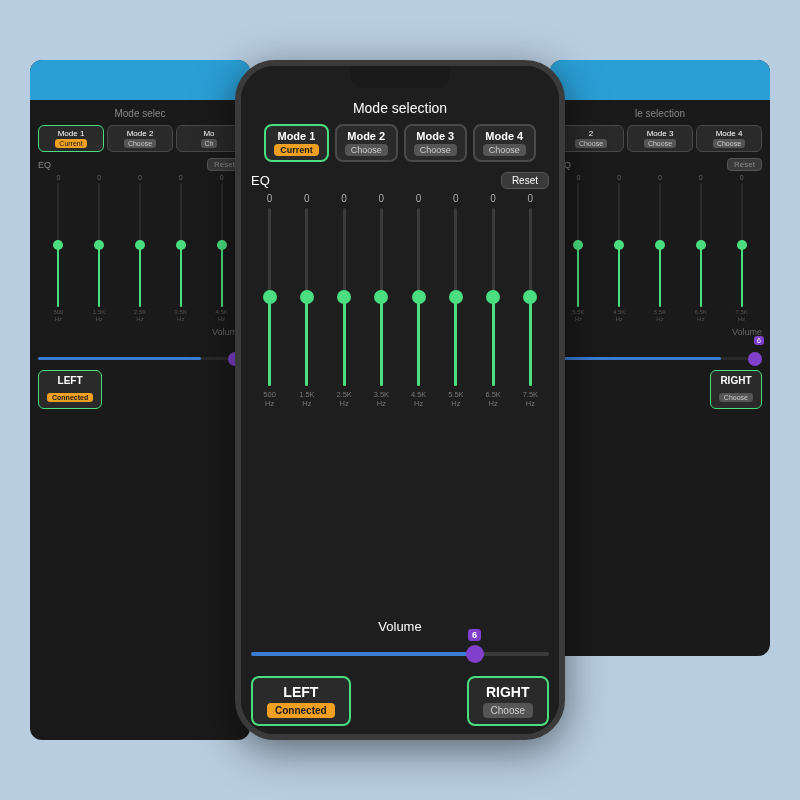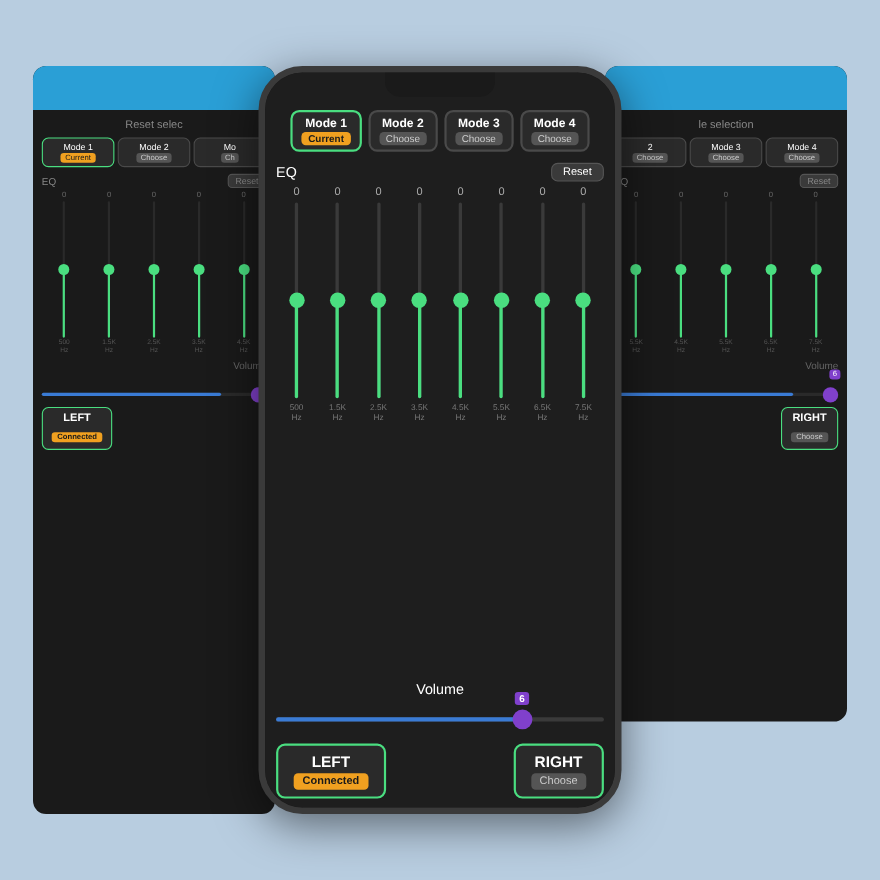--- a/index.html
+++ b/index.html
@@ -564,21 +564,21 @@
     }
   </style>
 </head>
 <body>
 
 <div class="scene">
 
   <div class="bg-panel bg-panel-left">
     <div class="bg-panel-top"></div>
     <div class="bg-content">
-      <div class="bg-title">Reset selec</div>
+      <div class="bg-title">Mode selec</div>
       <div class="bg-mode-buttons">
         <div class="bg-mode-btn active">
           <span>Mode 1</span>
           <span class="bg-sub">Current</span>
         </div>
         <div class="bg-mode-btn">
           <span>Mode 2</span>
           <span class="bg-choose">Choose</span>
         </div>
         <div class="bg-mode-btn">
@@ -730,20 +730,21 @@
         </div>
       </div>
     </div>
   </div>
 
   <div class="phone-frame">
     <div class="phone-notch"></div>
     <div class="phone-screen">
 
       <div class="mode-section">
+        <div class="section-title">Mode selection</div>
         <div class="mode-buttons">
           <div class="mode-btn active">
             <span class="mode-btn-label">Mode 1</span>
             <span class="mode-btn-sub">Current</span>
           </div>
           <div class="mode-btn">
             <span class="mode-btn-label">Mode 2</span>
             <span class="choose-sub">Choose</span>
           </div>
           <div class="mode-btn">

